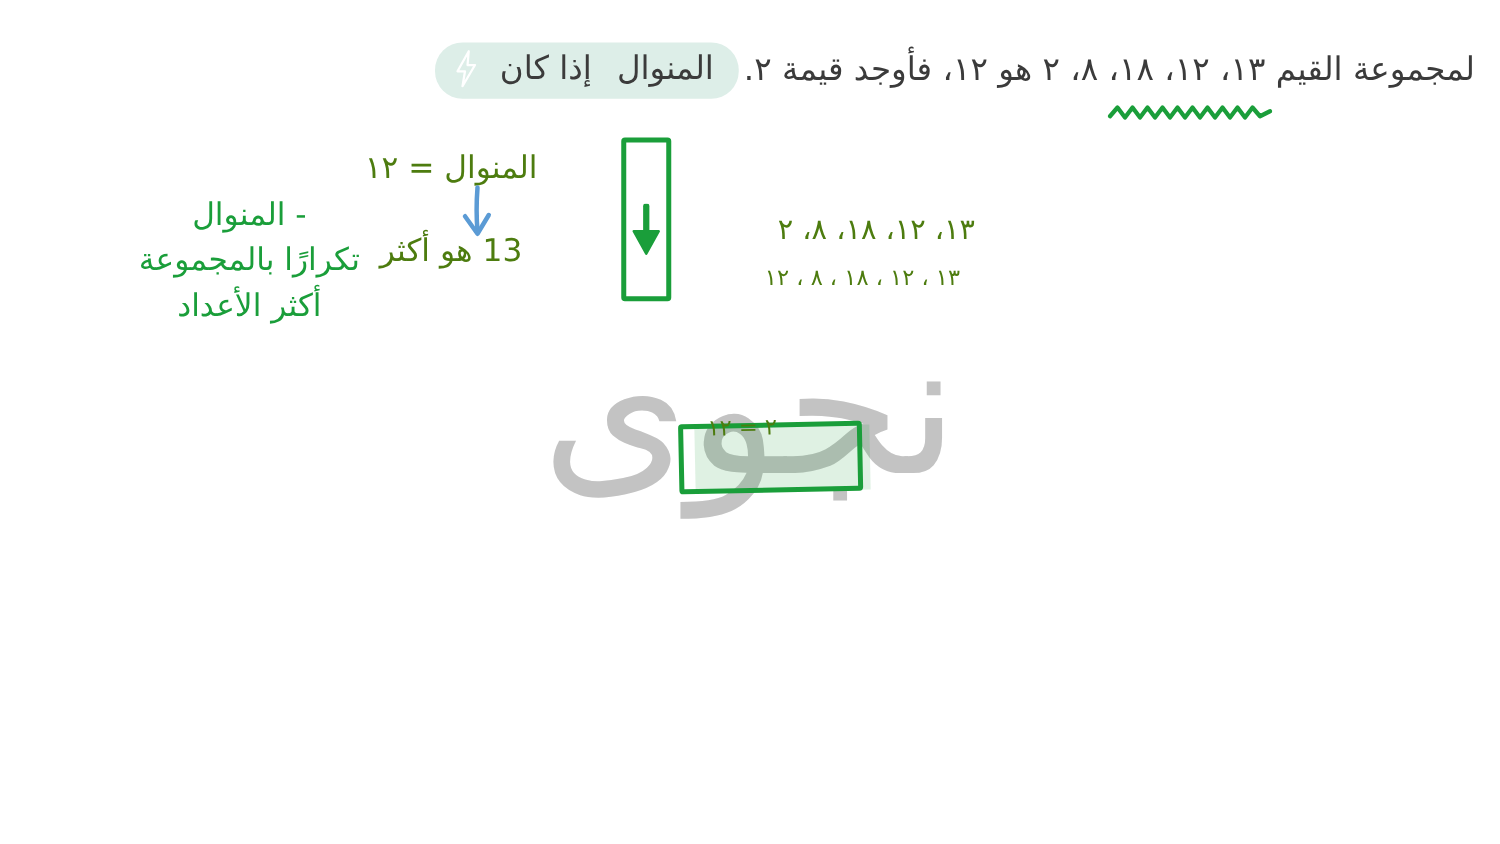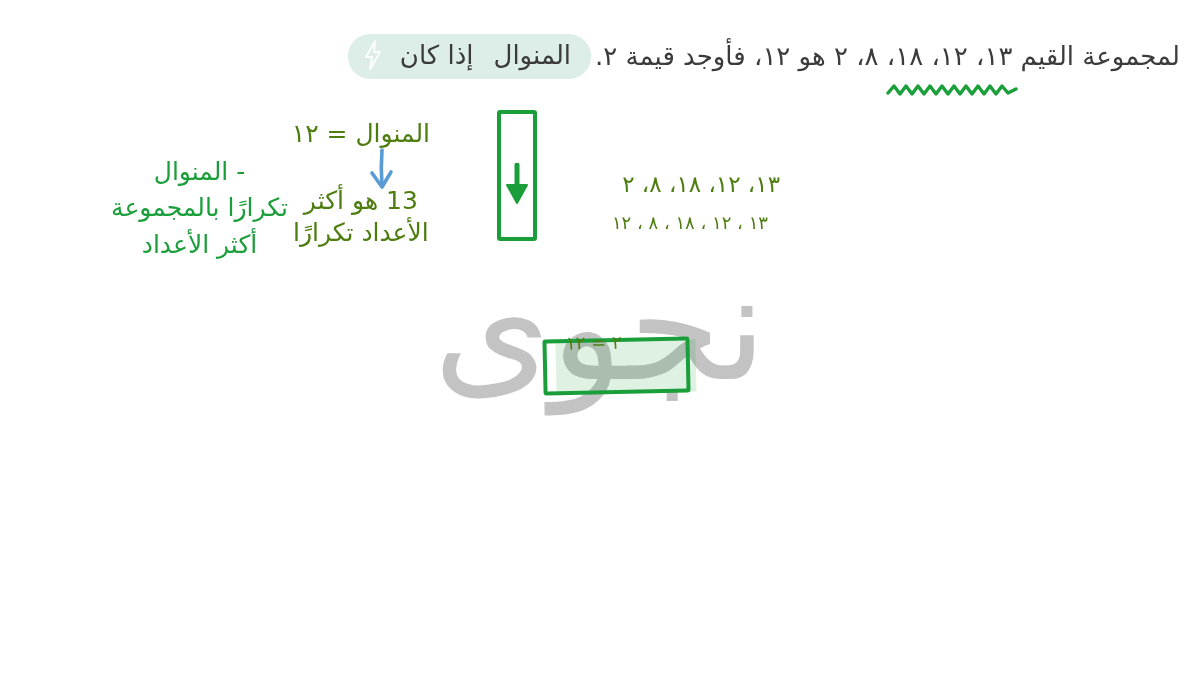--- a/index.html
+++ b/index.html
@@ -222,21 +222,20 @@
 
   <div class="ink ink-blue" id="blue-note">
     <span class="line">المنوال = ١٢</span>
     <span id="blue-note-arrow">
       <svg viewBox="0 0 40 44" width="40" height="44" aria-hidden="true">
         <path d="M20 3 C19 16 19 26 20 38" fill="none" stroke="#5b9bd5" stroke-width="3.6" stroke-linecap="round"></path>
         <path d="M10 26 L20 40 L29 25" fill="none" stroke="#5b9bd5" stroke-width="3.6" stroke-linecap="round" stroke-linejoin="round"></path>
       </svg>
     </span>
     <span class="line">13 هو أكثر</span>
-    <span class="line">الأعداد تكرارًا</span>
   </div>
 
   <div class="ink ink-blue" id="work-row-1">١٣، ١٢، ١٨، ٨، ٢</div>
 
   <div class="ink ink-blue" id="work-row-2">١٣ ، ١٢ ، ١٨ ، ٨ ، ١٢</div>
 
   <div id="work-box"></div>
 
   <div id="work-box-arrow">
     <svg viewBox="0 0 26 42" width="26" height="42" aria-hidden="true">

